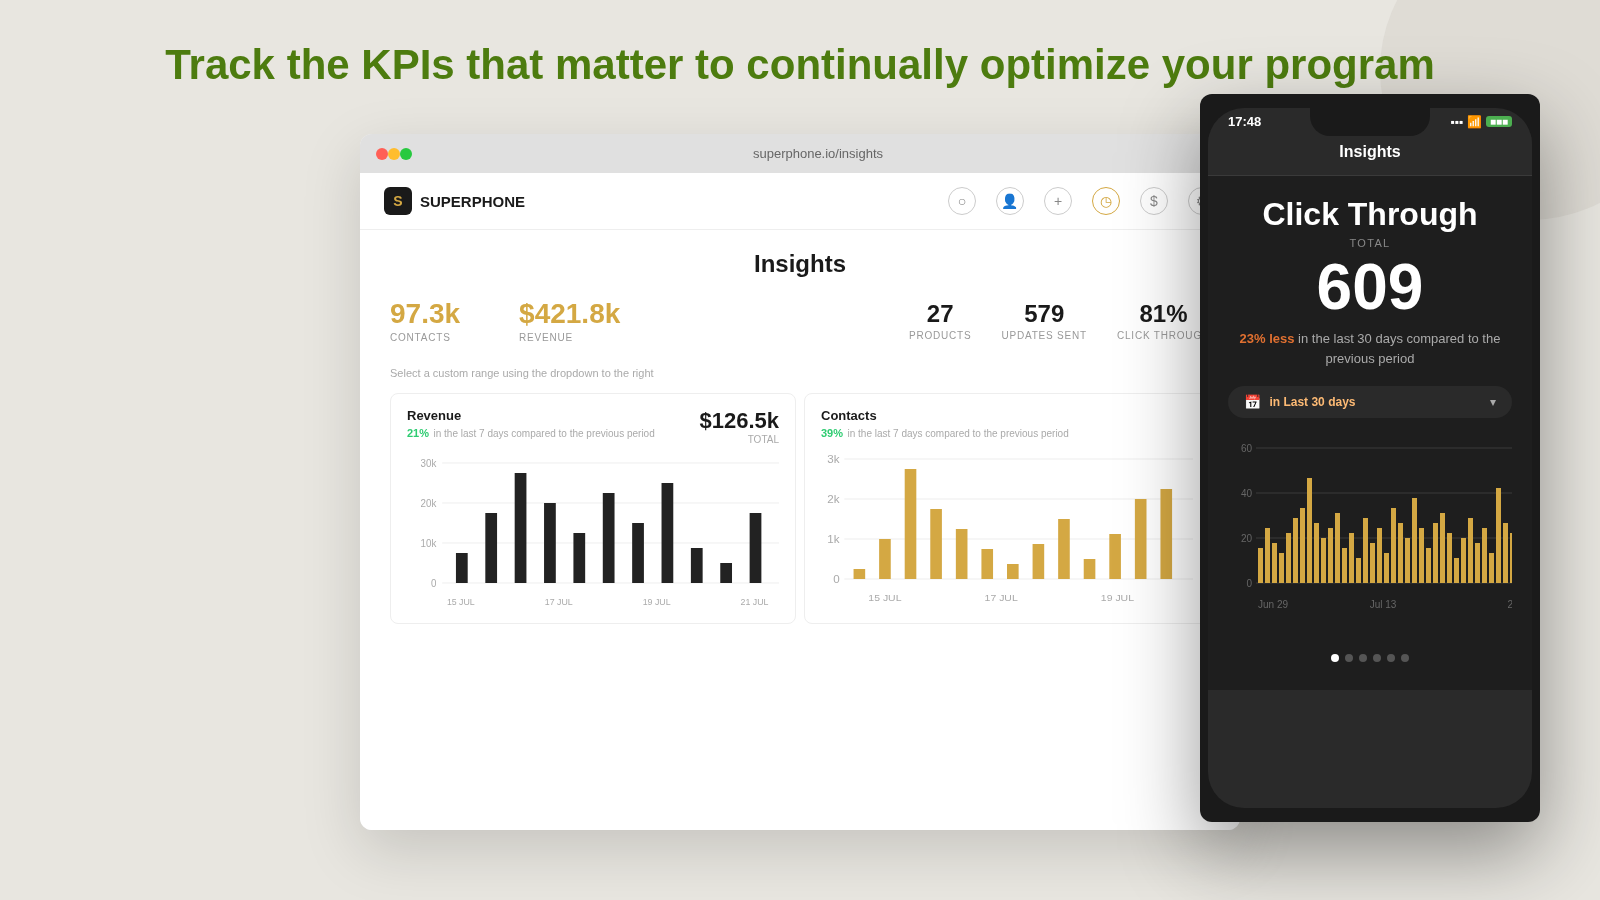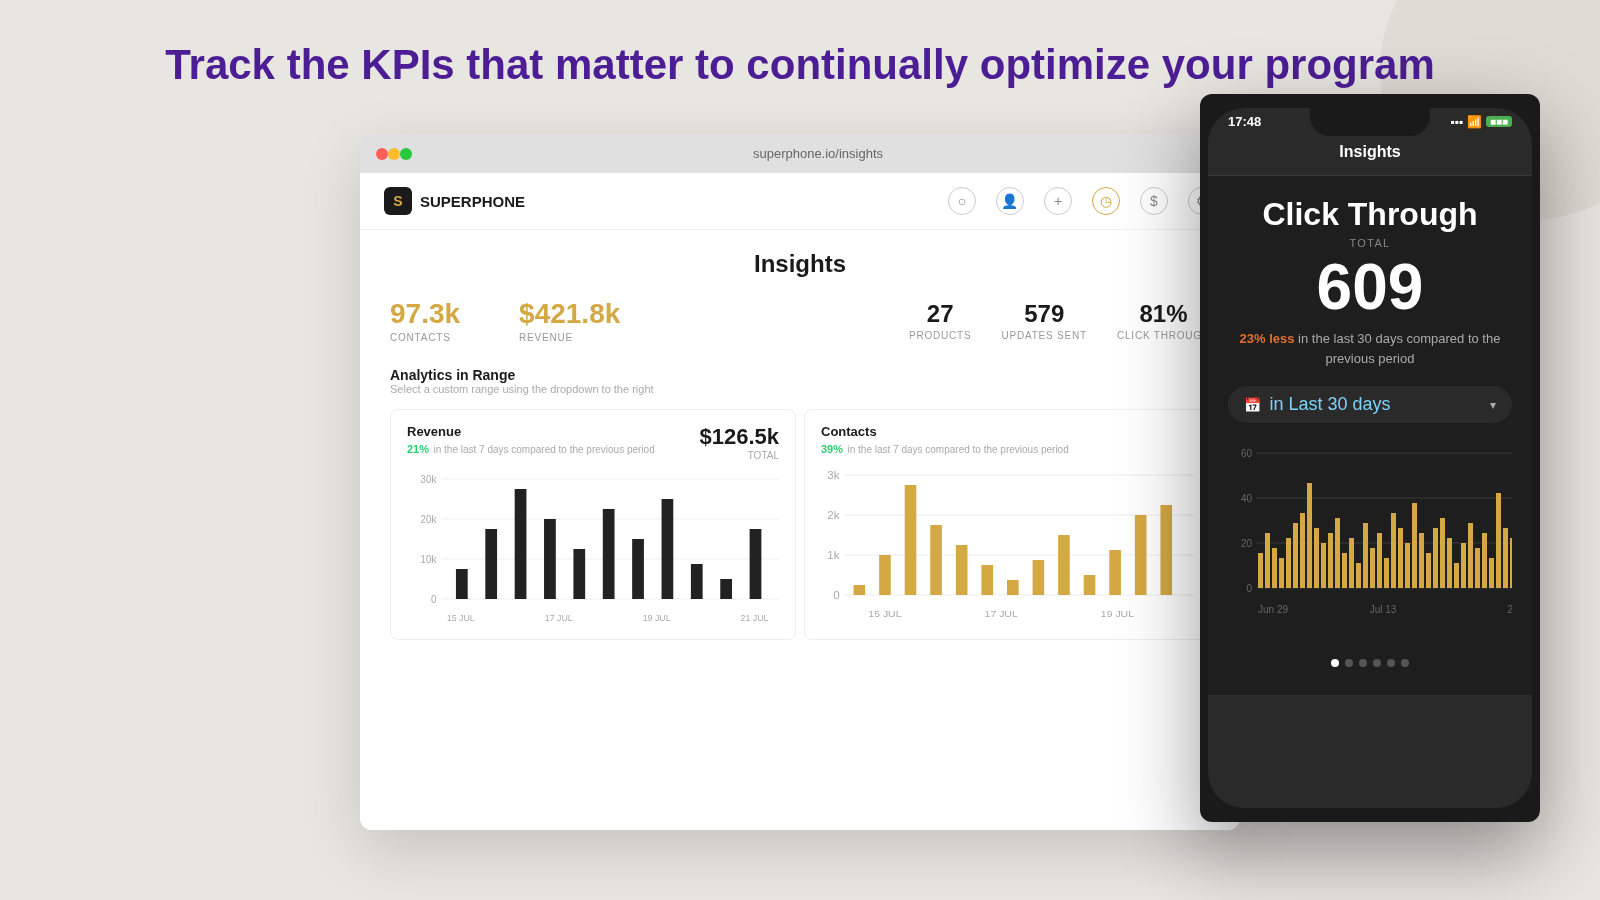--- a/index.html
+++ b/index.html
@@ -34,21 +34,21 @@
     
     .page-header {
       text-align: center;
       padding: 40px 20px 20px;
       position: relative;
       z-index: 2;
     }
     .page-header h1 {
       font-size: 42px;
       font-weight: 800;
-      color: #4c1d95;
+      color: #4d7c0f;
       line-height: 1.2;
       margin-bottom: 14px;
     }
     .page-header p {
       font-size: 16px;
       color: #666;
       max-width: 700px;
       margin: 0 auto;
       line-height: 1.6;
     }
@@ -369,23 +369,23 @@
       border-radius: 20px;
       padding: 8px 16px;
       cursor: pointer;
       margin-bottom: 20px;
     }
     .date-filter-icon {
       font-size: 14px;
       color: #fff;
     }
     .date-filter-text {
-      font-size: 18px;
-      color: #7dd3fc;
-      font-weight: 400;
+      font-size: 12px;
+      color: #fdba74;
+      font-weight: 700;
     }
     .date-filter-chevron {
       margin-left: auto;
       font-size: 12px;
       color: #aaa;
     }
 
     
     .phone-chart {
       position: relative;
@@ -465,21 +465,20 @@
             <div class="stat-label-right">UPDATES SENT</div>
           </div>
           <div class="stat-item-right">
             <div class="stat-value-right">81%</div>
             <div class="stat-label-right">CLICK THROUGH</div>
           </div>
         </div>
       </div>
 
       <div class="analytics-section">
-        <div class="analytics-title">Analytics in Range</div>
         <div class="analytics-subtitle">Select a custom range using the dropdown to the right</div>
       </div>
 
       <div class="charts-row">
 
         <div class="chart-card">
           <div class="chart-header">
             <div>
               <div class="chart-title">Revenue</div>
               <div>

